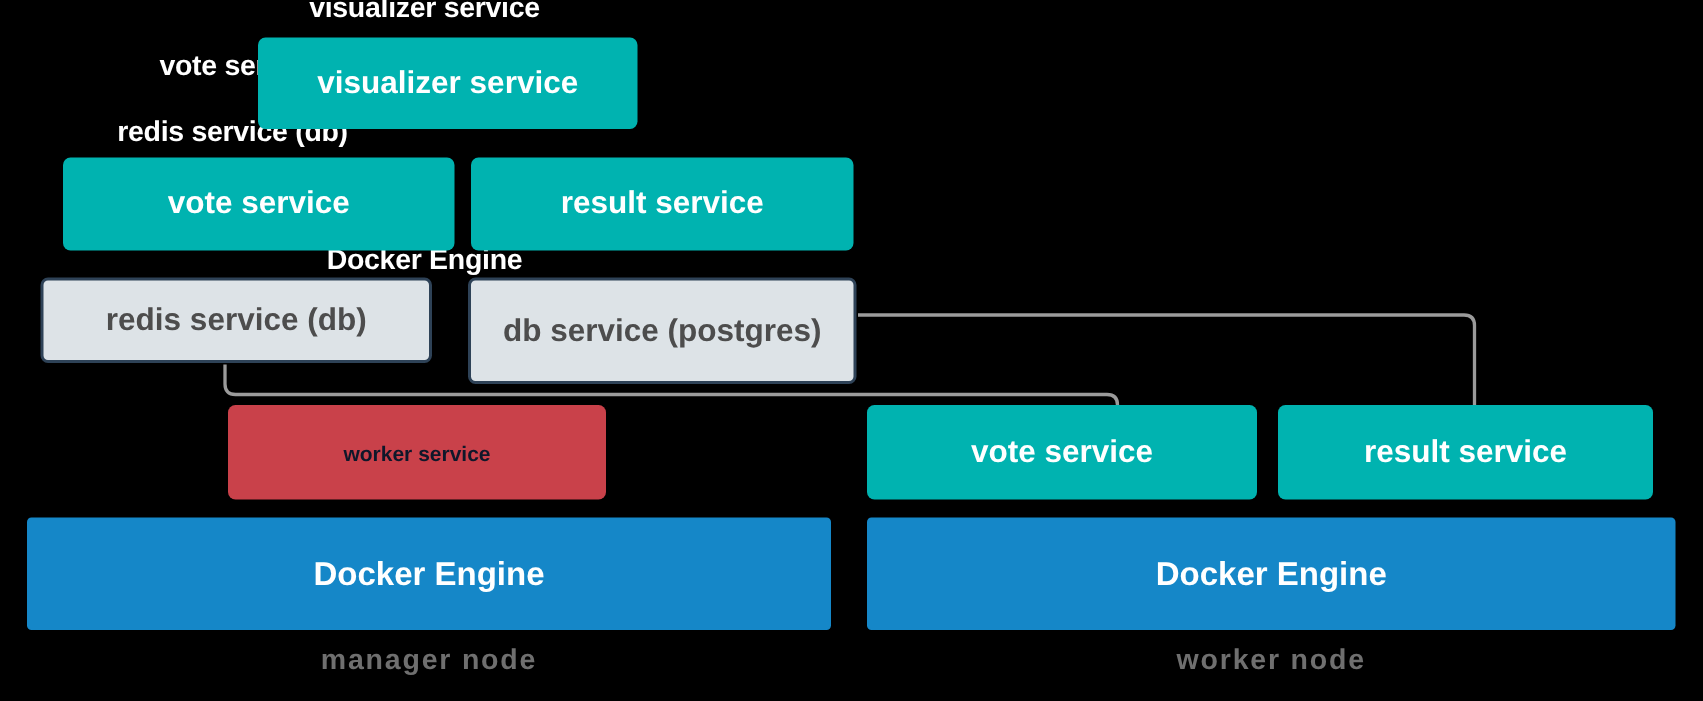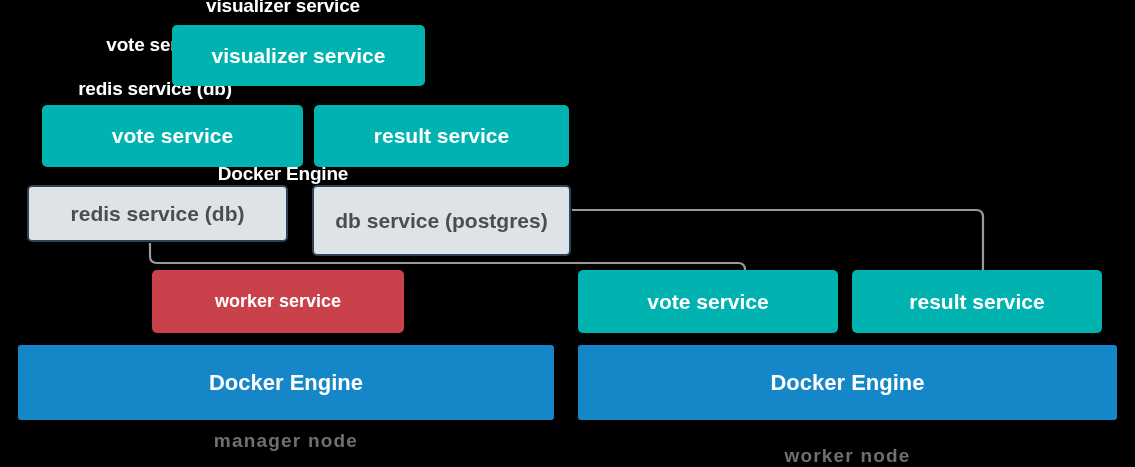--- a/index.html
+++ b/index.html
@@ -66,22 +66,22 @@
     font-size: 21px;
   }
   .box-grey {
     background: #dde3e7;
     color: #4d4d4d;
     border: 2px solid #2e4257;
     font-size: 21px;
   }
   .box-red {
     background: #c9414a;
-    color: #ffffff;
-    font-size: 18px;
+    color: #0f172a;
+    font-size: 14px;
   }
   .box-blue {
     background: #1587c8;
     color: #ffffff;
     font-size: 22px;
     border-radius: 3px;
   }
 
   
   .node-caption {
@@ -130,15 +130,15 @@
   <div class="box box-teal" style="left:578px; top:270px; width:260px; height:63px;">vote service</div>
 
   <div class="box box-teal" style="left:852px; top:270px; width:250px; height:63px;">result service</div>
 
   <div class="box box-blue" style="left:18px; top:345px; width:536px; height:75px;">Docker Engine</div>
 
   <div class="box box-blue" style="left:578px; top:345px; width:539px; height:75px;">Docker Engine</div>
 
   <div class="node-caption" style="left:18px; top:430px; width:536px;">manager node</div>
 
-  <div class="node-caption" style="left:578px; top:430px; width:539px;margin-top:15px;">worker node</div>
+  <div class="node-caption" style="left:578px; top:430px; width:539px;">worker node</div>
 
 </div>
 
 </body></html>

